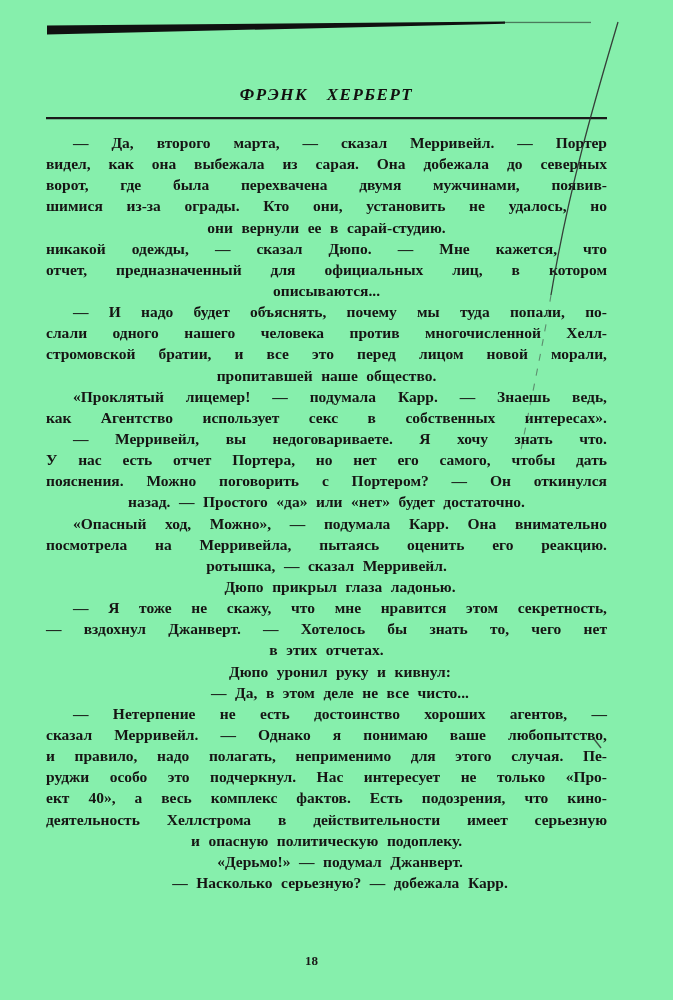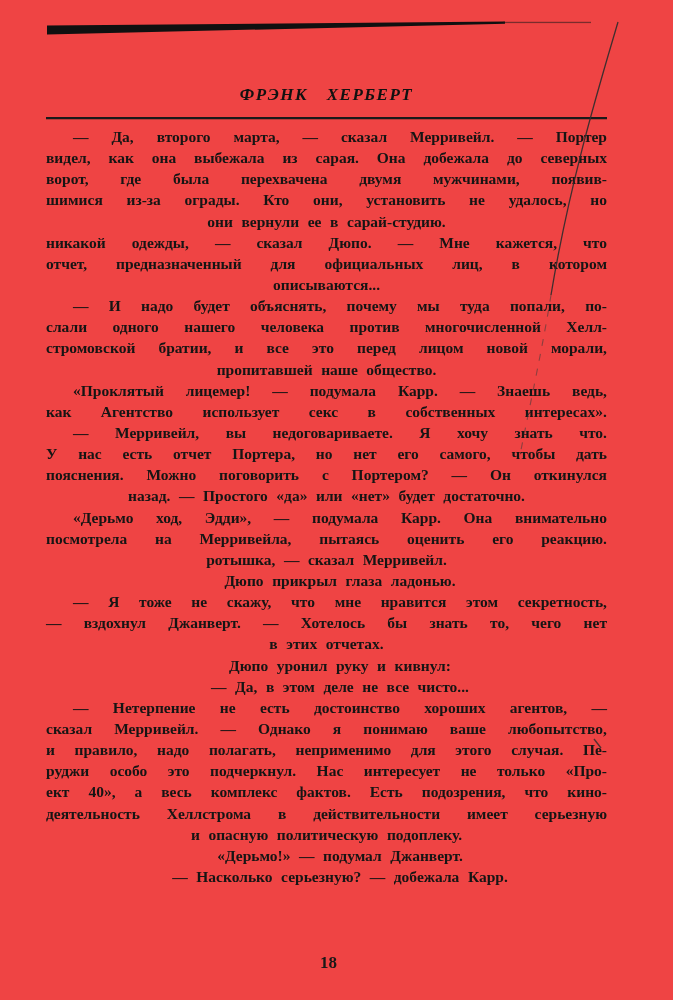--- a/index.html
+++ b/index.html
@@ -4,21 +4,21 @@
 <style>
   html,body{margin:0;padding:0;}
   body{
     width:673px;height:1000px;
     background:#e9e9e9;
     font-family:"Liberation Serif", serif;
   }
   .page{
     position:relative;
     width:673px;height:1000px;
-    background:#ef4444;
+    background:#86efac;
     overflow:hidden;
     color:#161514;
   }
   .scan-bar{
     position:absolute;left:0;top:0;width:673px;height:45px;
   }
   .running-head{
     position:absolute;
     left:46px;top:85px;width:561px;
     text-align:center;
@@ -30,44 +30,44 @@
     color:#121110;
   }
   .header-rule{
     position:absolute;
     left:46px;top:117px;width:561px;height:2px;
     background:#1a1a1a;
     box-shadow:0 1px 0 rgba(20,20,20,.25);
   }
   .body-text{
     position:absolute;
-    left:46px;top:126px;width:561px;
+    left:46px;top:132px;width:561px;
     font-size:15.5px;
     font-weight:bold;
     color:#161514;
   }
   .line{
     height:21.15px;
     line-height:21.15px;
     word-spacing:0.30em;
     white-space:normal;
     overflow:visible;
     text-align:center;
   }
   .line.ind{ padding-left:27px; }
   .line.jst{
     text-align:justify;
     text-align-last:justify;
     word-spacing:0.12em;
   }
   .page-number{
     position:absolute;
-    left:48px;top:953px;width:561px;
+    left:31px;top:953px;width:561px;
     text-align:center;
-    font-size:17px;
+    font-size:13px;
     font-weight:bold;
     color:#1a1918;
   }
   .artifact-layer{
     position:absolute;left:0;top:0;width:673px;height:1000px;
     pointer-events:none;
   }
 </style>
 </head>
 <body>
@@ -95,21 +95,21 @@
       <div class="line ind jst">— И надо будет объяснять, почему мы туда попали, по-</div>
       <div class="line jst">слали одного нашего человека против многочисленной Хелл-</div>
       <div class="line jst">стромовской братии, и все это перед лицом новой морали,</div>
       <div class="line">пропитавшей наше общество.</div>
       <div class="line ind jst">«Проклятый лицемер! — подумала Карр. — Знаешь ведь,</div>
       <div class="line jst">как Агентство использует секс в собственных интересах».</div>
       <div class="line ind jst">— Мерривейл, вы недоговариваете. Я хочу знать что.</div>
       <div class="line jst">У нас есть отчет Портера, но нет его самого, чтобы дать</div>
       <div class="line jst">пояснения. Можно поговорить с Портером? — Он откинулся</div>
       <div class="line">назад. — Простого «да» или «нет» будет достаточно.</div>
-      <div class="line ind jst">«Дерьмо ход, Эдди», — подумала Карр. Она внимательно</div>
+      <div class="line ind jst">«Опасный ход, Можно», — подумала Карр. Она внимательно</div>
       <div class="line jst">посмотрела на Мерривейла, пытаясь оценить его реакцию.</div>
       <div class="line">ротышка, — сказал Мерривейл.</div>
       <div class="line ind">Дюпо прикрыл глаза ладонью.</div>
       <div class="line ind jst">— Я тоже не скажу, что мне нравится этом секретность,</div>
       <div class="line jst">— вздохнул Джанверт. — Хотелось бы знать то, чего нет</div>
       <div class="line">в этих отчетах.</div>
       <div class="line ind">Дюпо уронил руку и кивнул:</div>
       <div class="line ind">— Да, в этом деле не все чисто...</div>
       <div class="line ind jst">— Нетерпение не есть достоинство хороших агентов, —</div>
       <div class="line jst">сказал Мерривейл. — Однако я понимаю ваше любопытство,</div>

